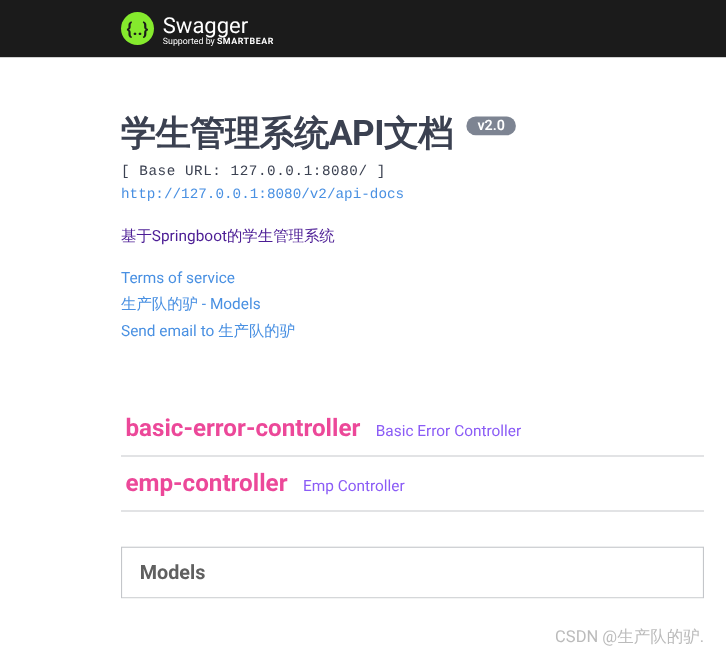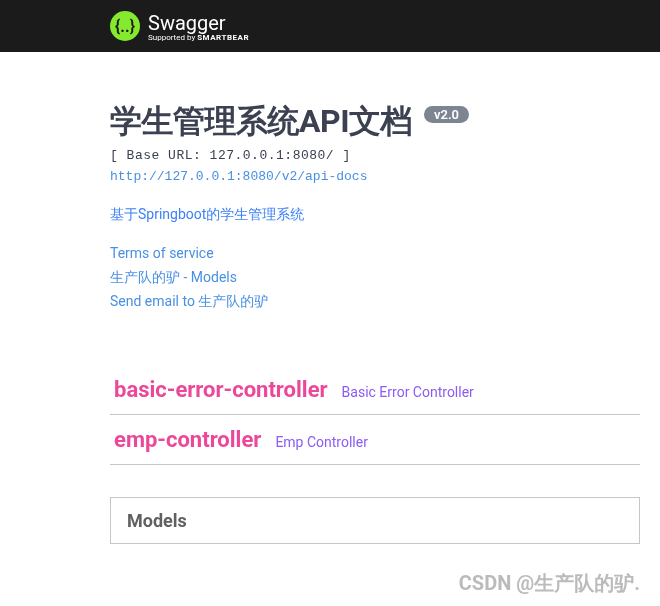--- a/index.html
+++ b/index.html
@@ -9,30 +9,30 @@
 .logo-icon { width: 30px; height: 30px; background: #85ea2d; border-radius: 50%; display: flex; align-items: center; justify-content: center; color: #1b1b1b; font-weight: bold; font-size: 16px; }
 .logo-text { color: #fff; font-size: 20px; font-weight: 400; }
 .logo-sub { color: #fff; font-size: 8px; display: block; margin-top: -2px; }
 .logo-sub b { font-weight: 700; letter-spacing: 0.5px; }
 .content { padding: 48px 20px 0 110px; }
 .title-row { display: flex; align-items: flex-start; gap: 12px; }
 .api-title { font-size: 32px; font-weight: 700; color: #3b4151; letter-spacing: -0.5px; }
 .version-badge { background: #7d8492; color: #fff; font-size: 13px; font-weight: 600; border-radius: 40px; padding: 1px 10px; margin-top: 6px; }
 .base-url { font-family: "Courier New", monospace; font-size: 13px; color: #3b4151; margin-top: 4px; letter-spacing: 0.5px; }
 .api-docs-link { color: #4990e2; font-size: 13px; margin-top: 6px; display: inline-block; font-family: "Courier New", monospace; }
-.description { font-size: 14px; color: #3b82f6; margin-top: 22px; }
+.description { font-size: 14px; color: #4c1d95; margin-top: 22px; }
 .links { margin-top: 18px; }
 .links a, .links .linkish { color: #4990e2; font-size: 14px; display: block; line-height: 1.7; text-decoration: none; }
 .tags { margin-top: 52px; }
 .tag-row { border-bottom: 1px solid rgba(59,65,81,0.3); padding: 12px 4px; display: flex; align-items: baseline; gap: 14px; cursor: pointer; }
 .tag-name { font-size: 22px; font-weight: 700; color: #ec4899; }
 .tag-desc { font-size: 14px; color: #8b5cf6; }
 .models-section { margin-top: 32px; border: 1px solid rgba(59,65,81,0.3); padding: 12px 16px; cursor: pointer; }
 .models-title { font-size: 18px; font-weight: 700; color: #606060; }
-.watermark { position: absolute; right: 20px; top: 570px; color: rgba(120,120,120,0.5); font-size: 20px; pointer-events: none; font-weight: bold; }
+.watermark { position: absolute; right: 20px; top: 570px; color: rgba(120,120,120,0.5); font-size: 15px; pointer-events: none; }
 </style>
 </head>
 <body>
 
 <div class="topbar">
   <div class="swagger-logo">
     <div class="logo-icon">{..}</div>
     <div>
       <span class="logo-text">Swagger</span>
       <span class="logo-sub">

